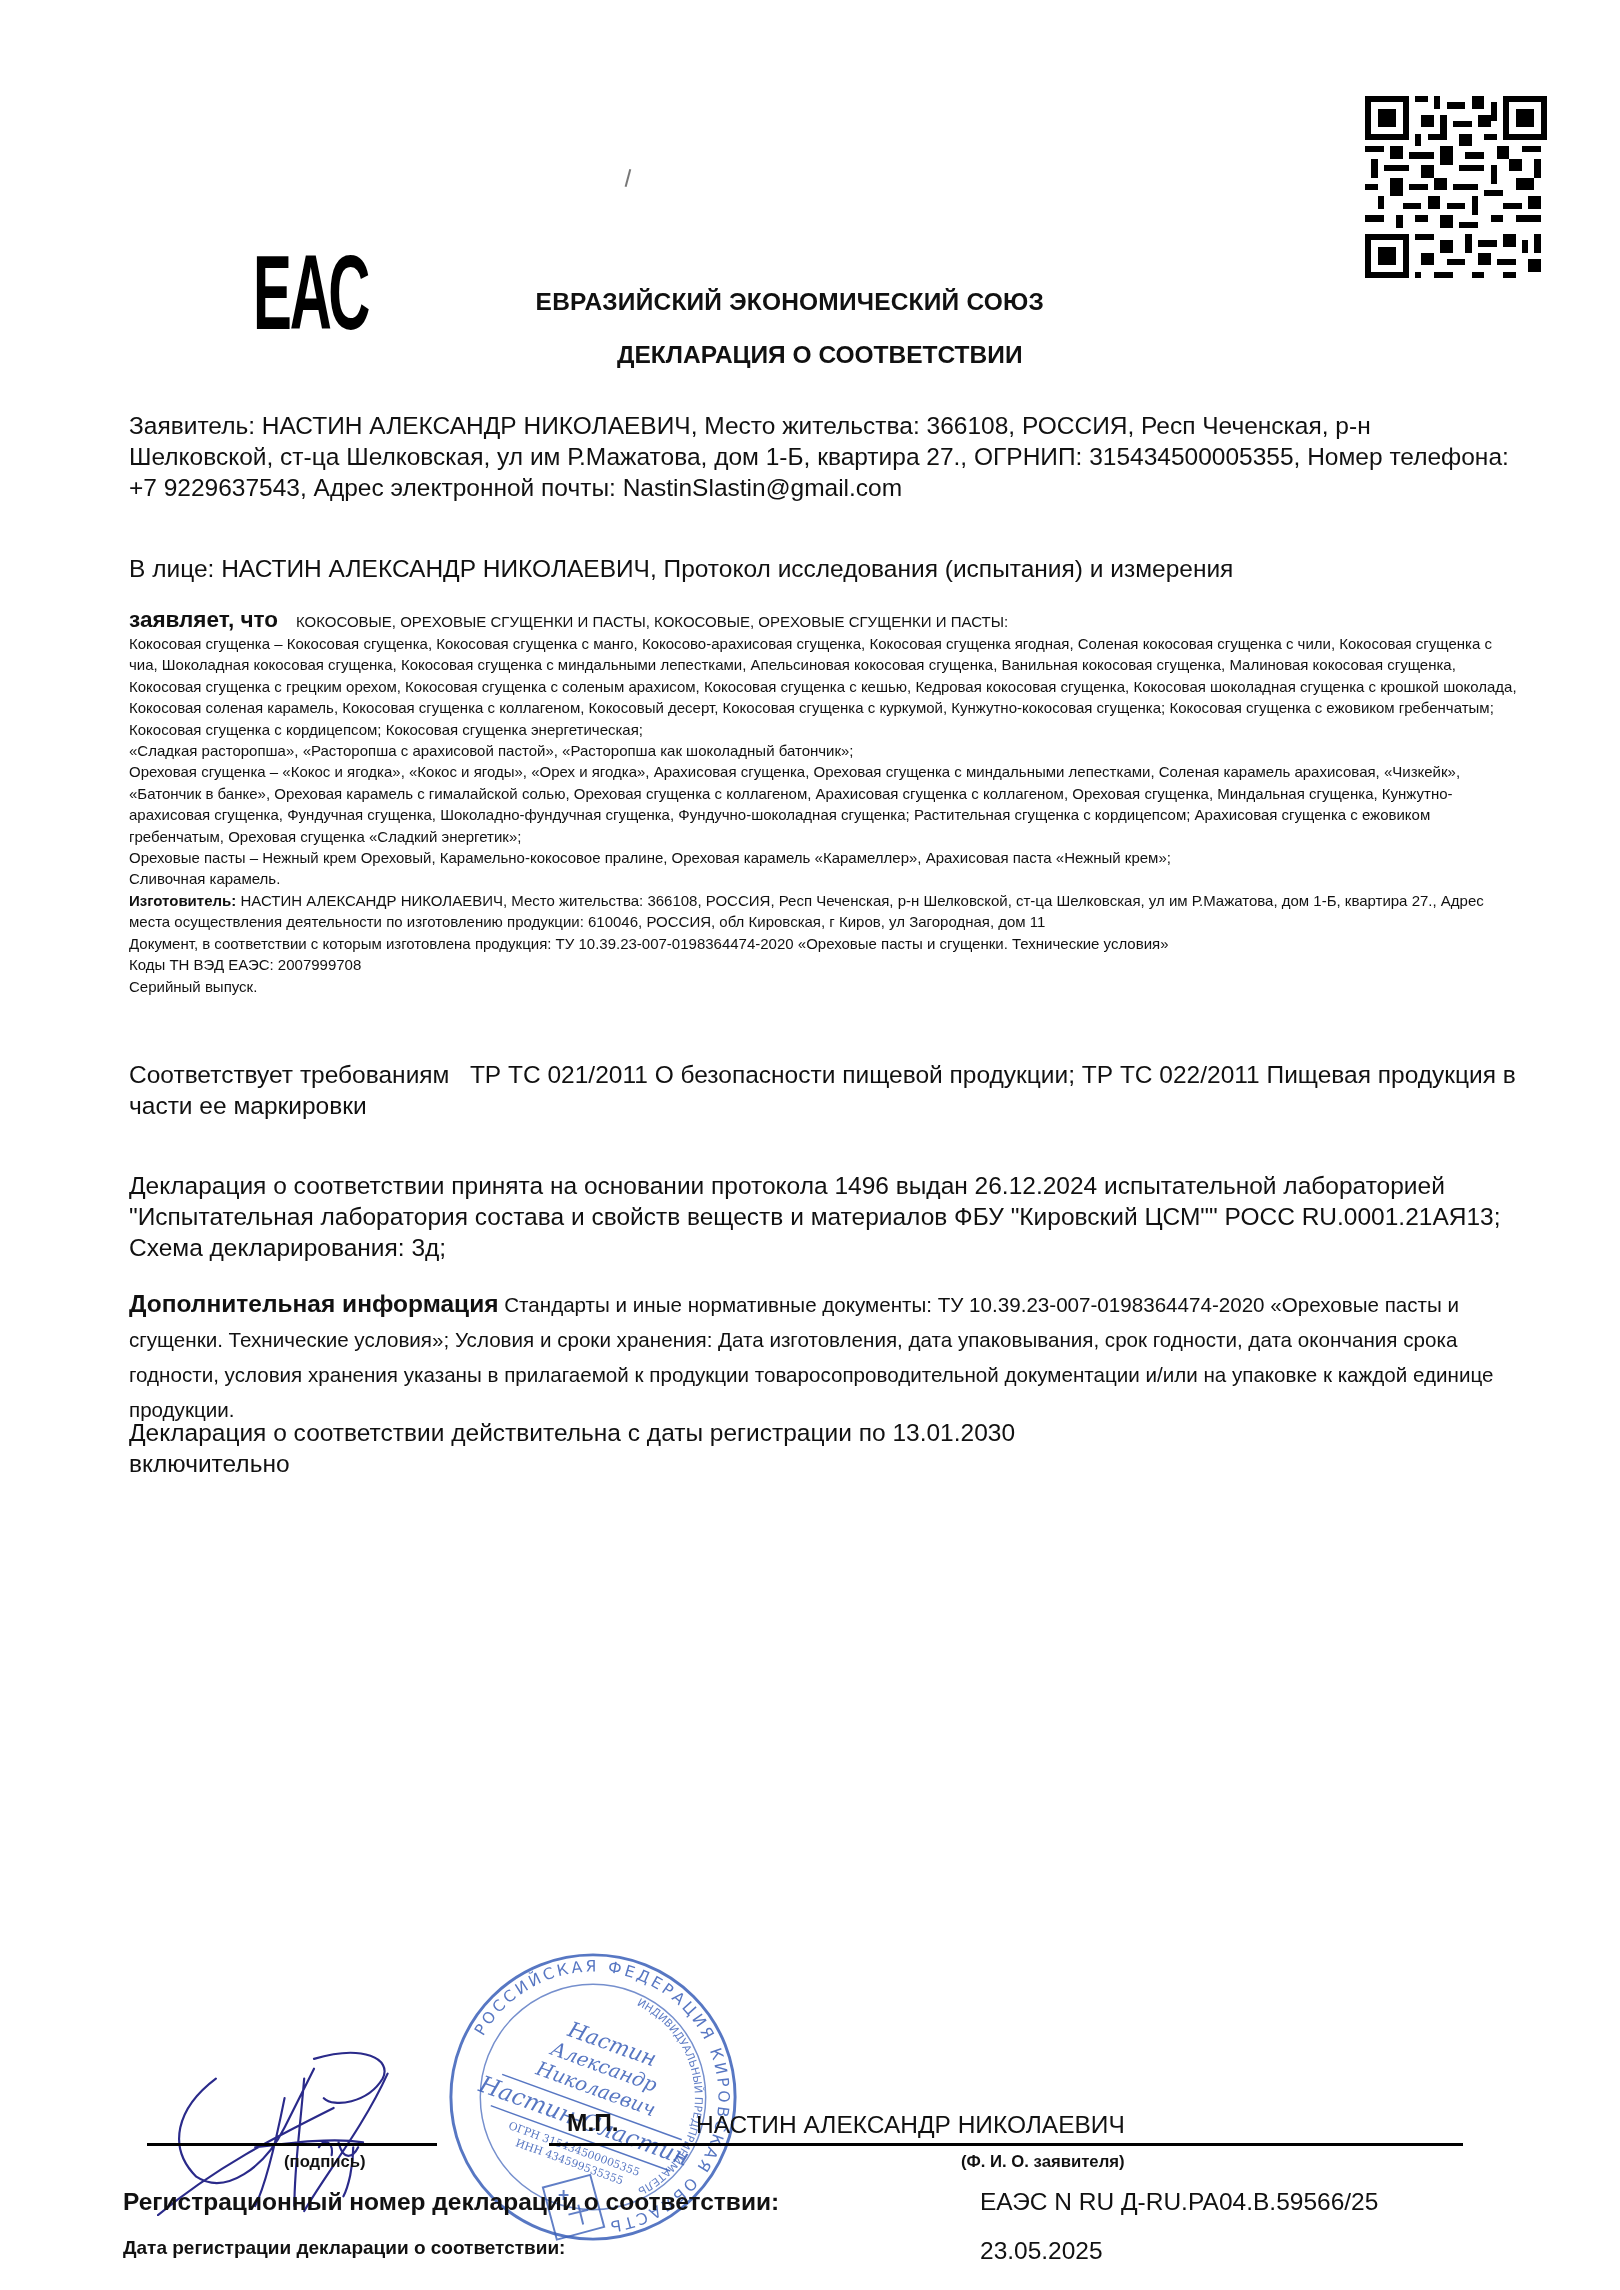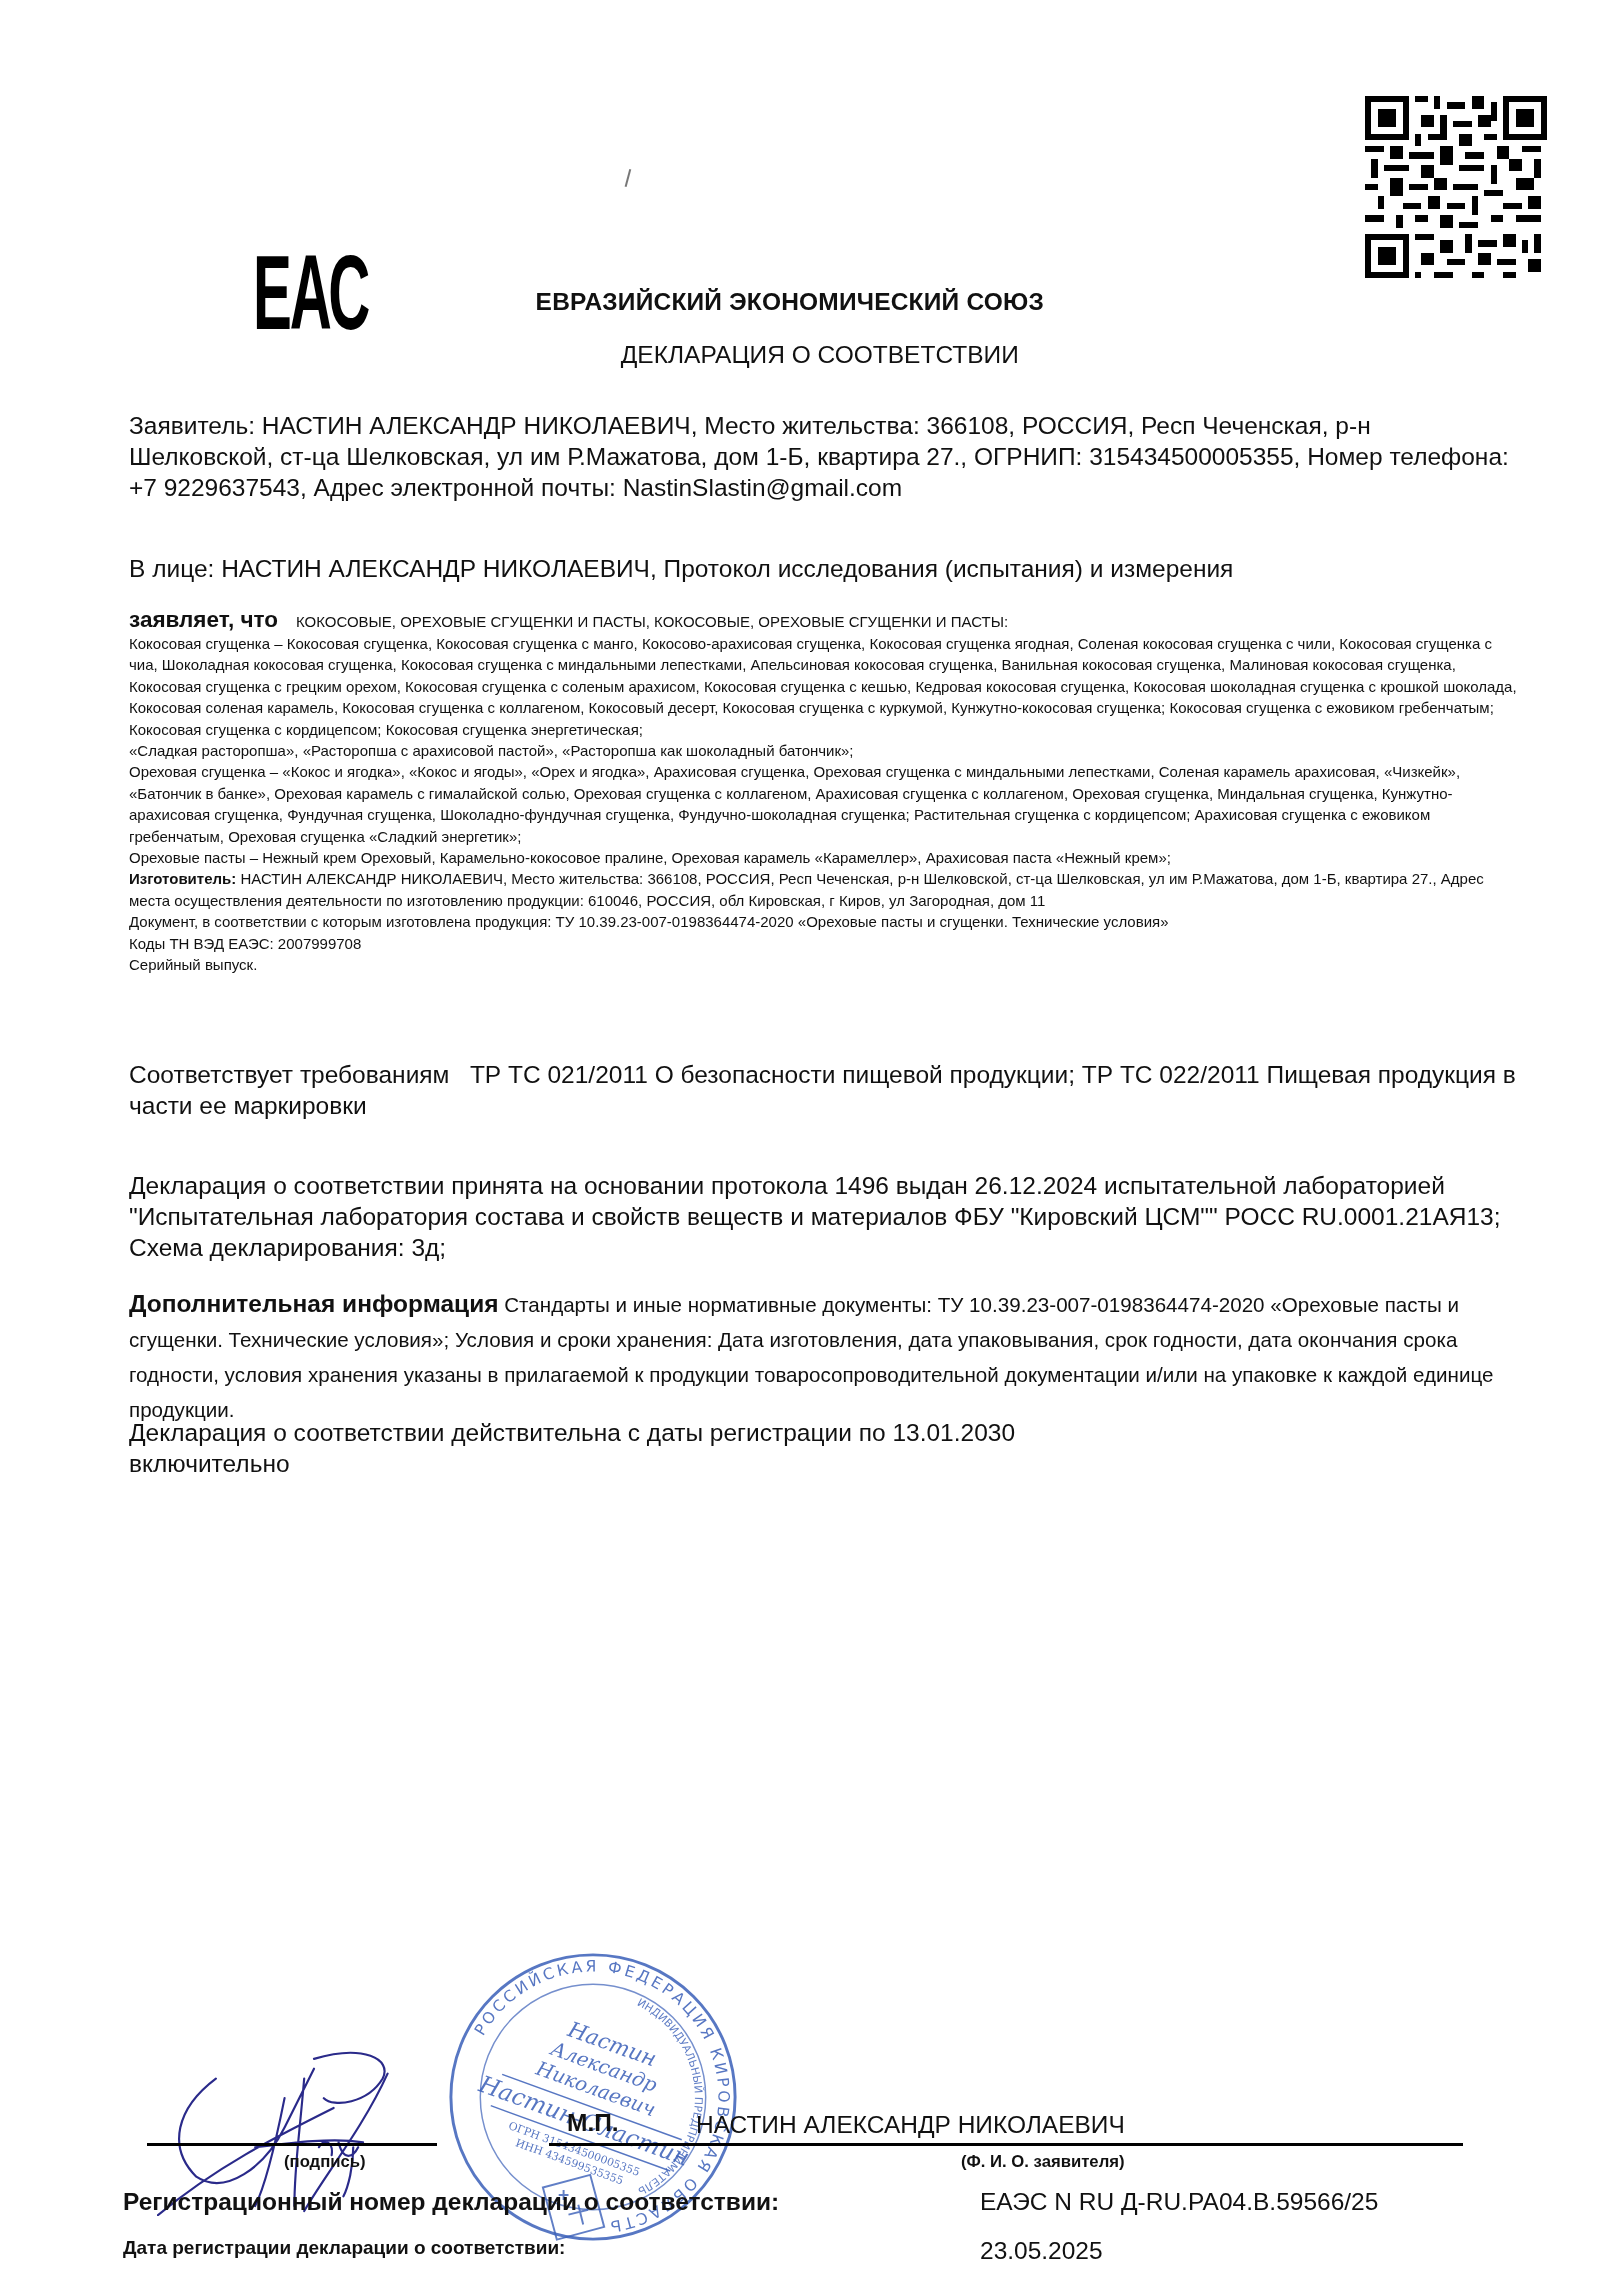--- a/index.html
+++ b/index.html
@@ -5,21 +5,21 @@
   html, body { margin: 0; padding: 0; background: #fff; }
   body { width: 1620px; height: 2291px; position: relative; overflow: hidden; color: #111; font-family: "Liberation Sans", sans-serif; }
   .abs { position: absolute; }
 
   
   .eac-logo { left: 253px; top: 243px; width: 116px; height: 98px; display: flex; gap: 5.9px; }
   .eac-logo .glyph { font-family: "Liberation Sans", sans-serif; font-weight: bold; font-size: 106px; line-height: 98px; transform: scaleX(0.55); transform-origin: left top; letter-spacing: -3.9px; color: #000; }
   .qr { left: 1365px; top: 96px; width: 182px; height: 182px; }
   .title1 { left: 0; width: 1560px; top: 288px; text-align: center; font-weight: bold; font-size: 24.5px; letter-spacing: 0.2px; }
   .title1 span { position: relative; left: 9.8px; }
-  .title2 { left: 0; width: 1620px; top: 341px; text-align: center; font-weight: normal; font-size: 24.5px; }
+  .title2 { left: 0; width: 1620px; top: 341px; text-align: center; font-weight: bold; font-size: 24.5px; }
   .title2 span { position: relative; left: 9.8px; }
   .tick-mark { left: 627px; top: 169px; width: 2px; height: 17.6px; background: #777; transform: rotate(15deg); }
 
   
   .para-lg { left: 129px; width: 1392px; font-size: 24.5px; line-height: 31px; }
   .para-lg b { font-weight: normal; }
   .applicant { top: 410px; }
   .in-person { top: 553px; }
 
   .declares { left: 129px; top: 606px; width: 1392px; font-size: 15px; line-height: 27px; }
@@ -154,20 +154,21 @@
 <div class="abs declares">
   <span class="lead">заявляет, что</span>
   <span class="caps">КОКОСОВЫЕ, ОРЕХОВЫЕ СГУЩЕНКИ И ПАСТЫ, КОКОСОВЫЕ, ОРЕХОВЫЕ СГУЩЕНКИ И ПАСТЫ:</span>
 </div>
 
 <div class="abs products">
   <p>Кокосовая сгущенка – Кокосовая сгущенка, Кокосовая сгущенка с манго, Кокосово-арахисовая сгущенка, Кокосовая сгущенка ягодная, Соленая кокосовая сгущенка с чили, Кокосовая сгущенка с чиа, Шоколадная кокосовая сгущенка, Кокосовая сгущенка с миндальными лепестками, Апельсиновая кокосовая сгущенка, Ванильная кокосовая сгущенка, Малиновая кокосовая сгущенка, Кокосовая сгущенка с грецким орехом, Кокосовая сгущенка с соленым арахисом, Кокосовая сгущенка с кешью, Кедровая кокосовая сгущенка, Кокосовая шоколадная сгущенка с крошкой шоколада, Кокосовая соленая карамель, Кокосовая сгущенка с коллагеном, Кокосовый десерт, Кокосовая сгущенка с куркумой, Кунжутно-кокосовая сгущенка; Кокосовая сгущенка с ежовиком гребенчатым; Кокосовая сгущенка с кордицепсом; Кокосовая сгущенка энергетическая;</p>
   <p>«Сладкая расторопша», «Расторопша с арахисовой пастой», «Расторопша как шоколадный батончик»;</p>
   <p>Ореховая сгущенка – «Кокос и ягодка», «Кокос и ягоды», «Орех и ягодка», Арахисовая сгущенка, Ореховая сгущенка с миндальными лепестками, Соленая карамель арахисовая, «Чизкейк», «Батончик в банке», Ореховая карамель с гималайской солью, Ореховая сгущенка с коллагеном, Арахисовая сгущенка с коллагеном, Ореховая сгущенка, Миндальная сгущенка, Кунжутно-арахисовая сгущенка, Фундучная сгущенка, Шоколадно-фундучная сгущенка, Фундучно-шоколадная сгущенка; Растительная сгущенка с кордицепсом; Арахисовая сгущенка с ежовиком гребенчатым, Ореховая сгущенка «Сладкий энергетик»;</p>
   <p>Ореховые пасты – Нежный крем Ореховый, Карамельно-кокосовое пралине, Ореховая карамель «Карамеллер», Арахисовая паста «Нежный крем»;</p>
+  <p>Сливочная карамель.</p>
   <p><b>Изготовитель:</b> <span>НАСТИН АЛЕКСАНДР НИКОЛАЕВИЧ, Место жительства: 366108, РОССИЯ, Респ Чеченская, р-н Шелковской, ст-ца Шелковская, ул им Р.Мажатова, дом 1-Б, квартира 27., Адрес места осуществления деятельности по изготовлению продукции: 610046, РОССИЯ, обл Кировская, г Киров, ул Загородная, дом 11</span></p>
   <p>Документ, в соответствии с которым изготовлена продукция: ТУ 10.39.23-007-0198364474-2020 «Ореховые пасты и сгущенки. Технические условия»</p>
   <p>Коды ТН ВЭД ЕАЭС: 2007999708</p>
   <p>Серийный выпуск.</p>
 </div>
 
 <div class="abs para-lg conforms">
   <b>Соответствует требованиям</b>&nbsp;&nbsp;
   <span>ТР ТС 021/2011 О безопасности пищевой продукции; ТР ТС 022/2011 Пищевая продукция в части ее маркировки</span>
 </div>

